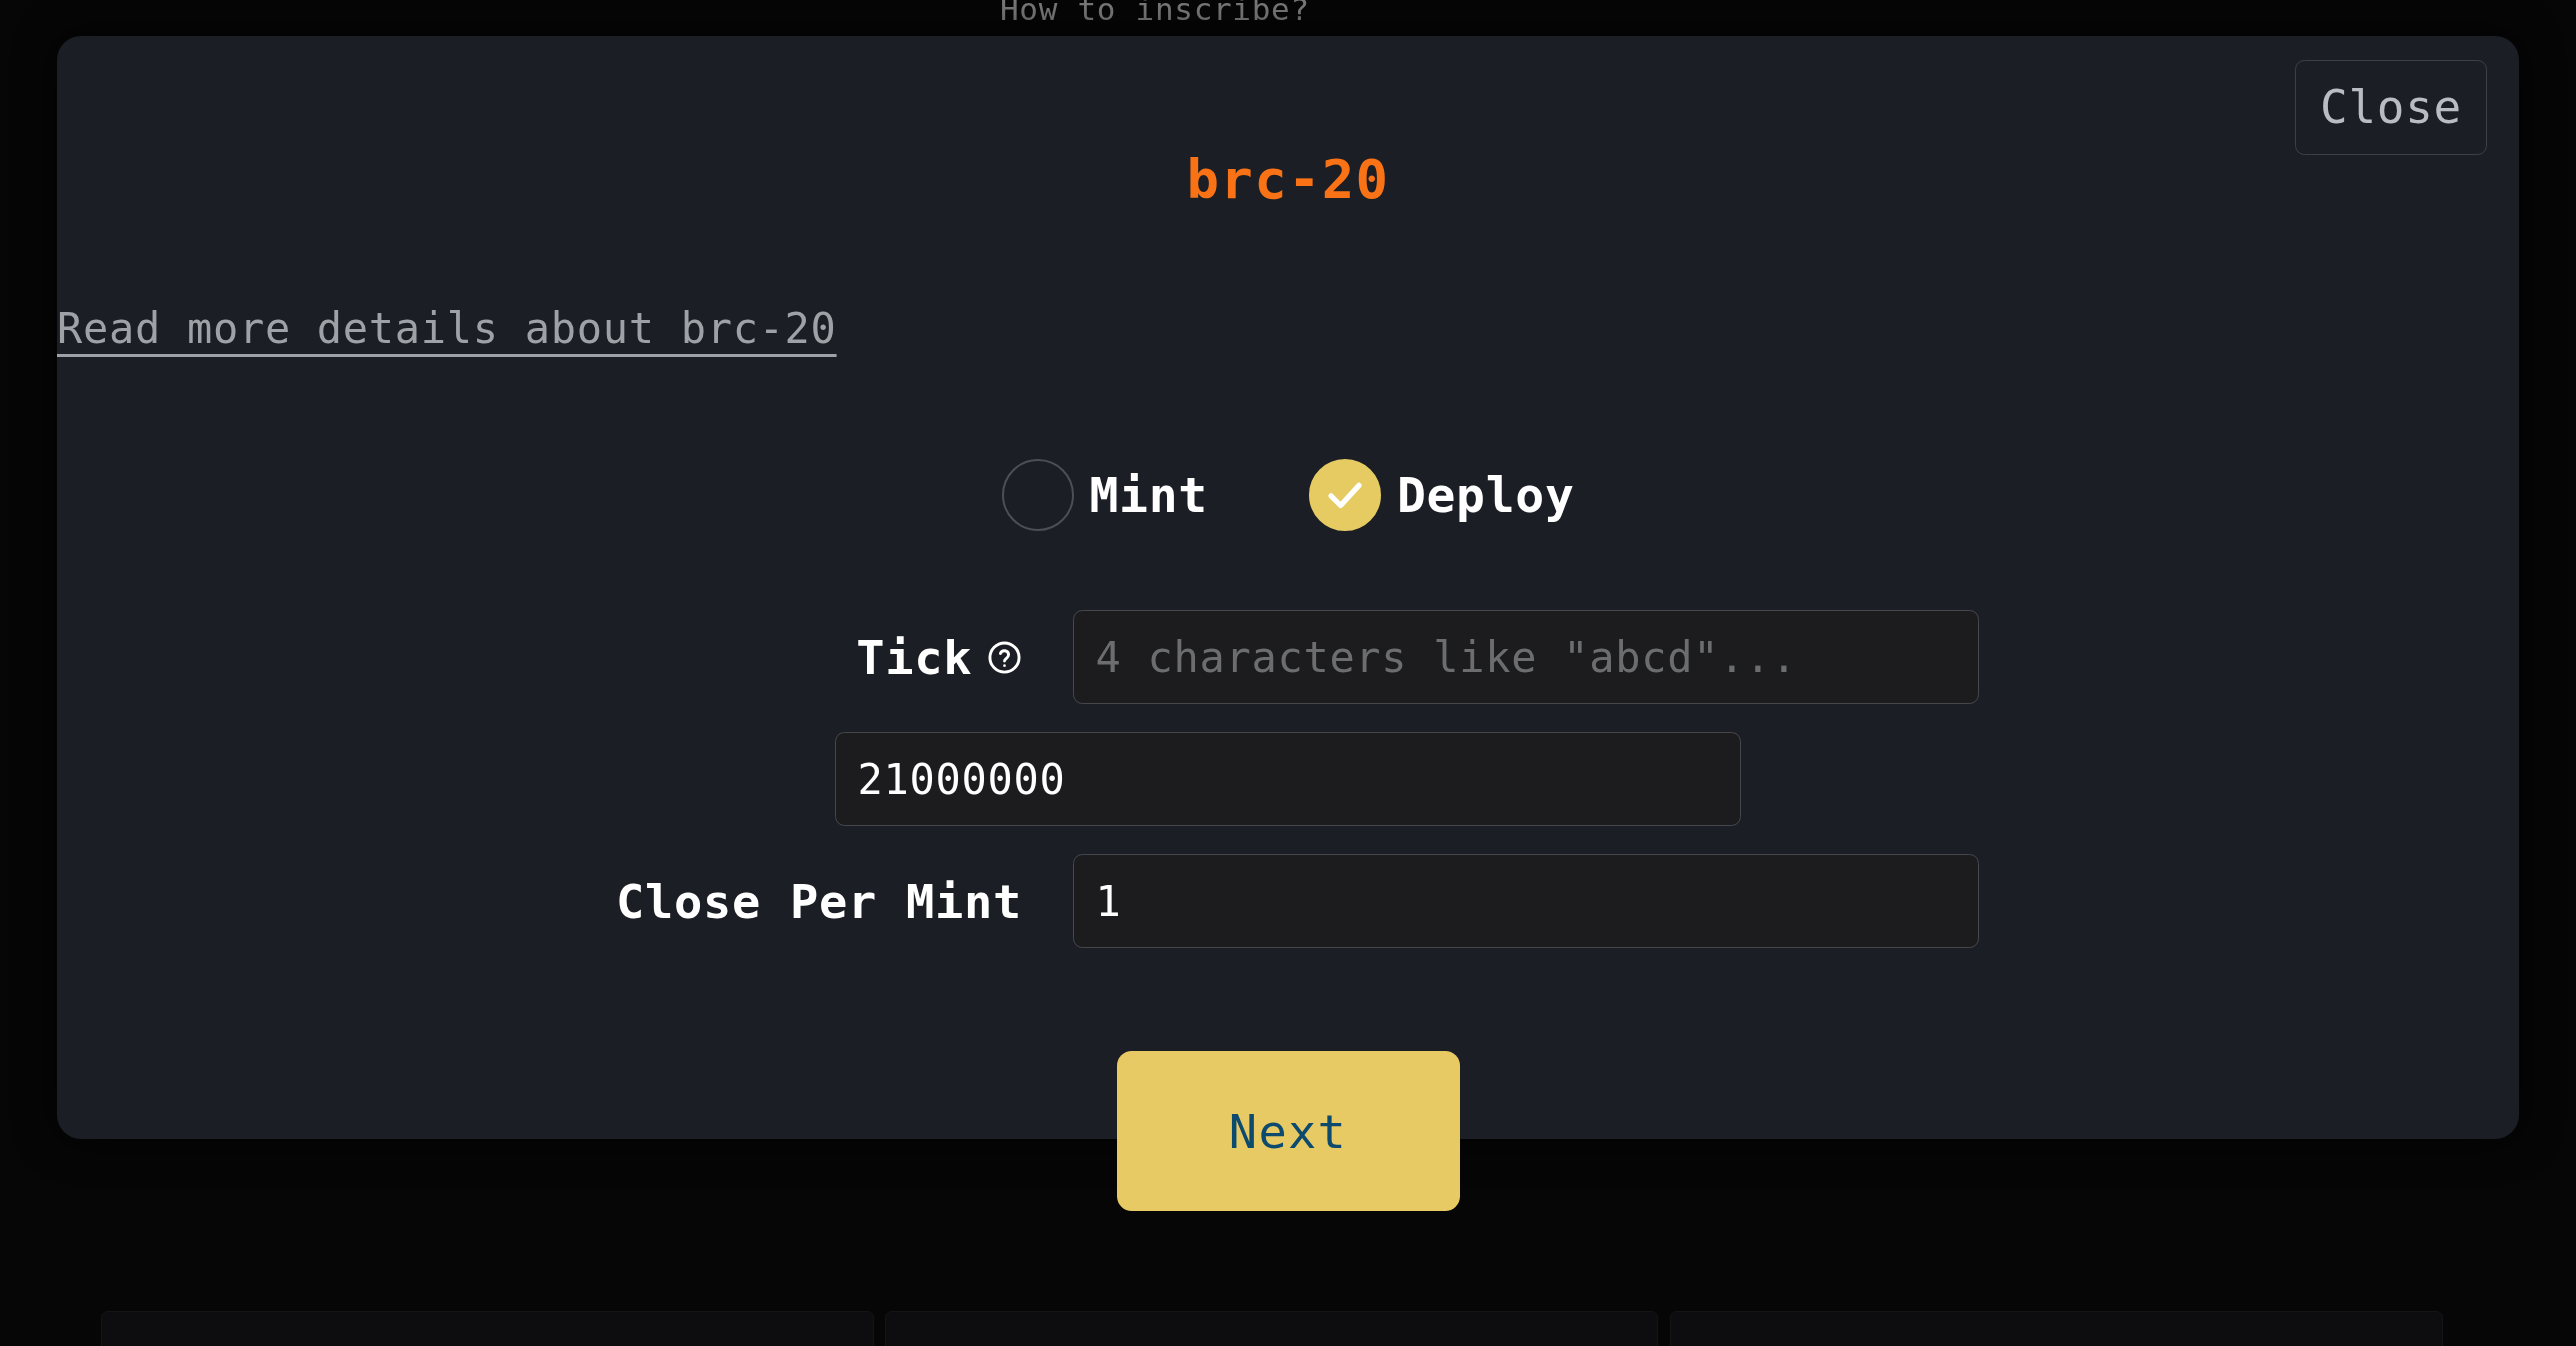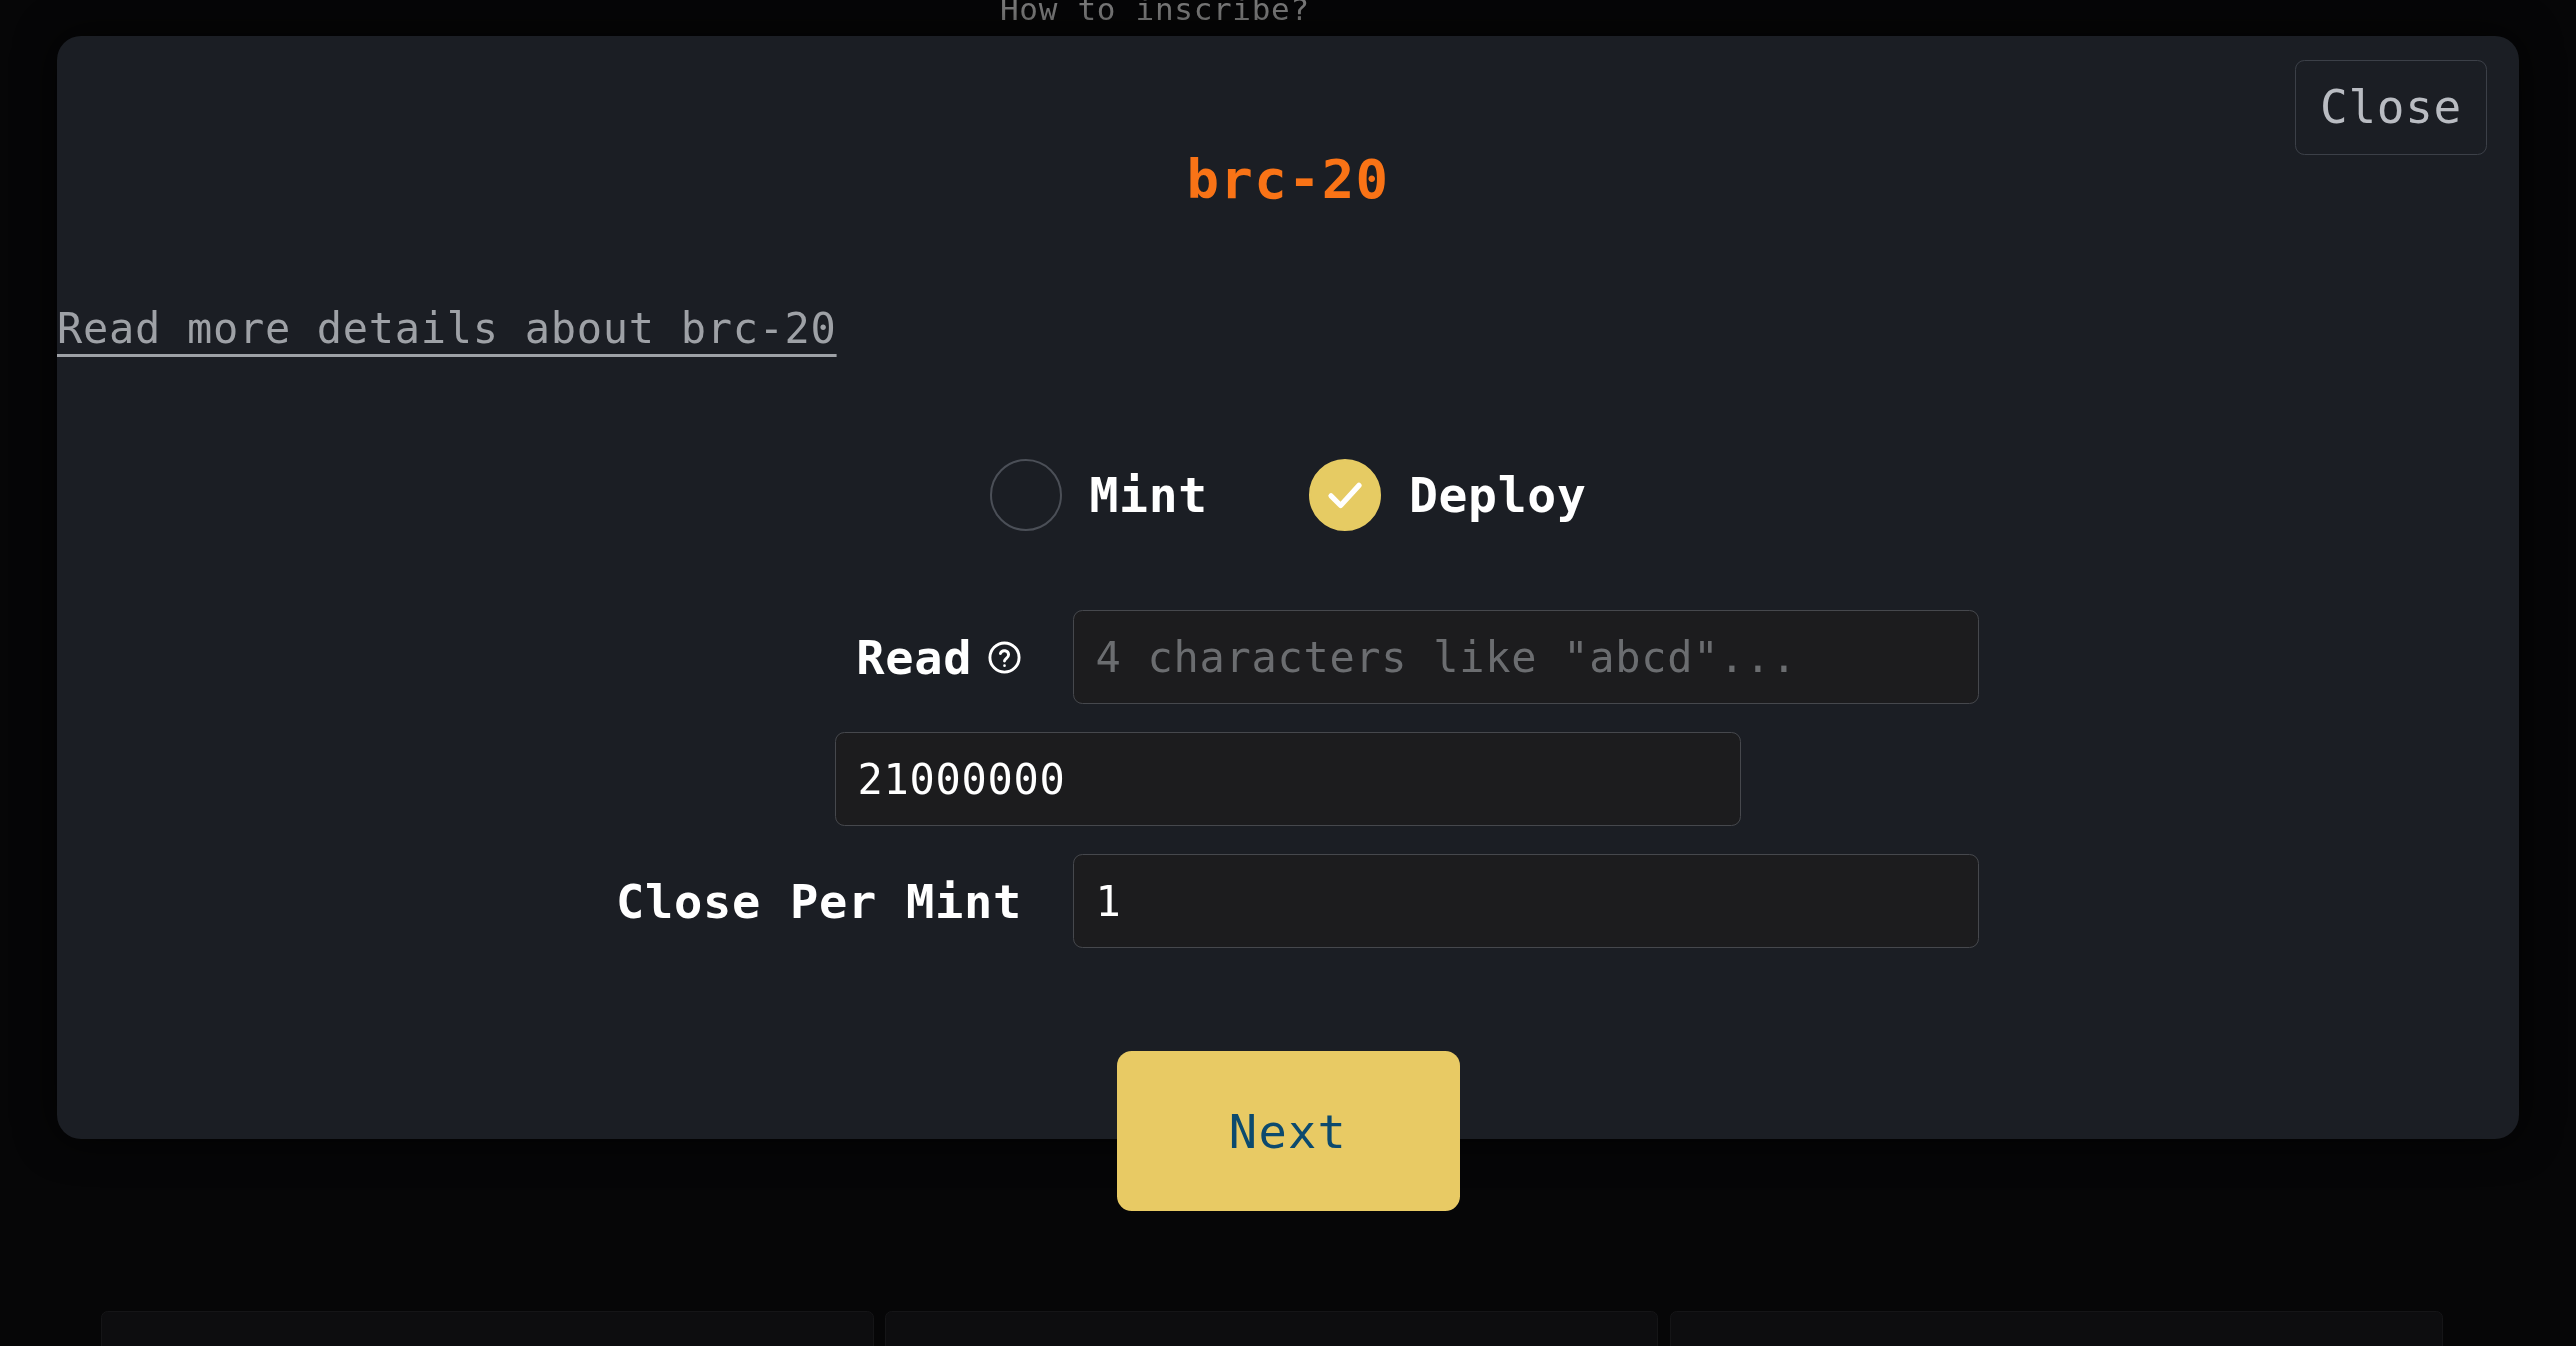--- a/index.html
+++ b/index.html
@@ -105,21 +105,21 @@
     left: 0;
     width: 100%;
     display: flex;
     justify-content: center;
     align-items: center;
     gap: 101px;
   }
   .radio-option {
     display: flex;
     align-items: center;
-    gap: 28px;
+    gap: 16px;
     cursor: pointer;
   }
   .radio-mark {
     width: 72px;
     height: 72px;
     border-radius: 50%;
     box-sizing: border-box;
     display: flex;
     align-items: center;
     justify-content: center;
@@ -253,21 +253,21 @@
       </span>
       <span class="radio-label">Deploy</span>
     </div>
 
   </div>
 
   <div class="form">
 
     <div class="form-row">
       <div class="field-label">
-        <span>Read</span>
+        <span>Tick</span>
         <span class="help-icon">
           <svg viewBox="0 0 24 24" fill="none" stroke="#ffffff" stroke-width="2" stroke-linecap="round" stroke-linejoin="round" aria-hidden="true">
             <circle cx="12" cy="12" r="10"></circle>
             <path d="M9.2 9.2a2.9 2.9 0 0 1 5.6 1c0 2-2.8 2.6-2.8 4.2"></path>
             <circle cx="12" cy="17.6" r="0.9" fill="#ffffff" stroke="none"></circle>
           </svg>
         </span>
       </div>
       <input class="field-input" type="text" placeholder="4 characters like &quot;abcd&quot;..." value="" style="">
     </div>

